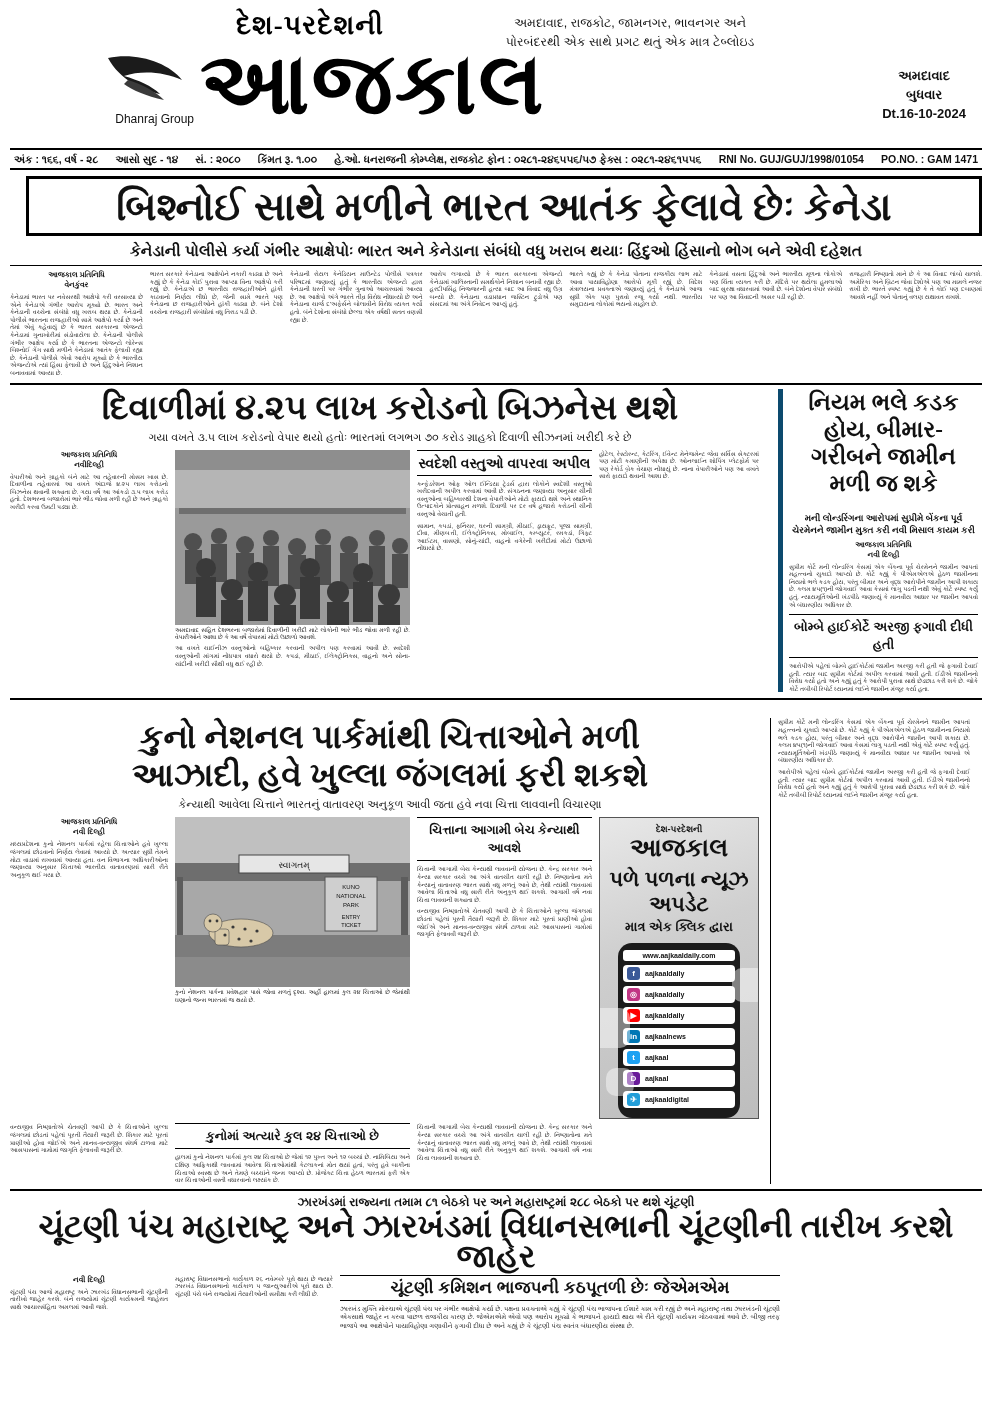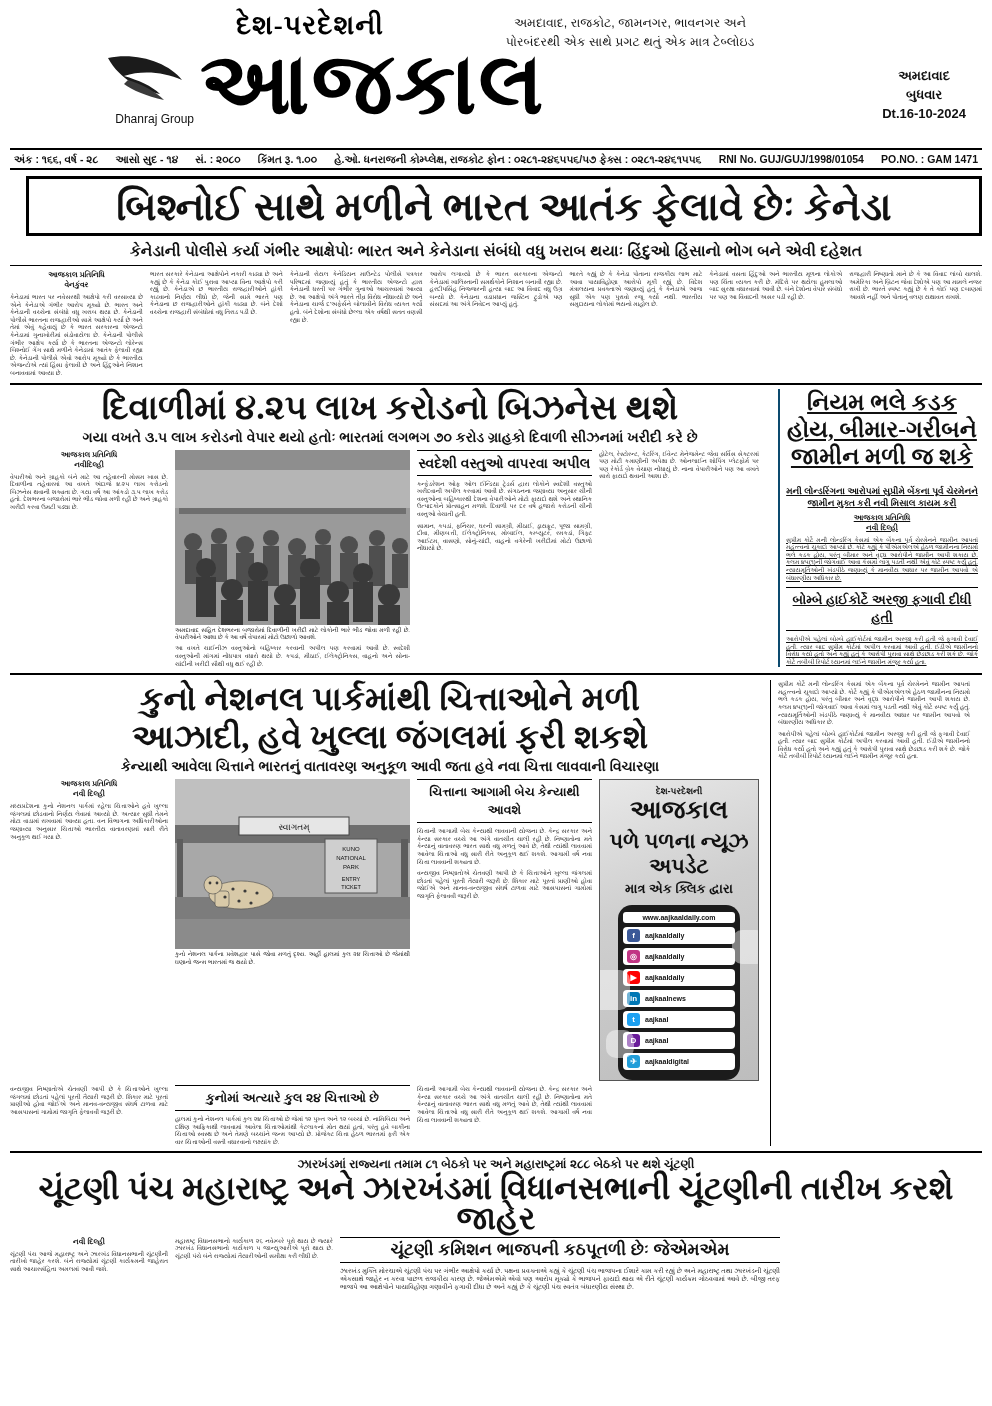--- a/index.html
+++ b/index.html
@@ -61,42 +61,42 @@
   .col-text { font-size:6.1px; line-height:7.6px; text-align:justify; color:#1a1a1a; }
   .byline { font-size:7.5px; font-weight:bold; text-align:center; line-height:10px; margin-bottom:3px;}
 
   
   .top-cols { display:flex; gap:7px; margin-top:4px; }
   .top-cols .c { flex:1; }
 
   
   .sec2 { margin-top:6px; border-top:2px solid #000; padding-top:4px; display:flex; gap:8px;}
   .sec2-left { width:760px; }
-  .sec2-right { width:200px; border-left:2px solid #0c4a6e; padding-left:6px;text-decoration:underline;}
+  .sec2-right { width:200px; border-left:5px solid #0c4a6e; padding-left:6px;}
   .h2big {
     font-family:"Liberation Serif", serif; font-weight:bold;
     font-size:34px; line-height:38px; text-align:center; margin:0;
   }
-  .h2sub { text-align:center; font-weight:bold; font-size:14px; line-height:15px; margin-top:3px;}
+  .h2sub { text-align:center; font-weight:normal; font-size:11px; line-height:15px; margin-top:3px;}
   .h3big { font-family:"Liberation Serif", serif; font-weight:bold; font-size:23px; line-height:27px; text-align:center; margin:0;}
   .h3sub { text-align:center; font-size:9px; line-height:12px; font-weight:bold; margin-top:15px;}
 
   .sub-cols { display:flex; gap:7px; margin-top:5px; }
 
   
   .photo { background:#14b8a6; position:relative; overflow:hidden; }
   .photo-caption { font-size:6px; line-height:7.4px; text-align:justify; margin-top:2px;}
 
   .boxhead {
     text-align:center; font-weight:bold; font-size:14px; line-height:18px;
     border-top:1px solid #000; border-bottom:1px solid #000; padding:3px 0; margin-bottom:4px;
   }
 
   
-  .kuno { margin-top:6px; border-top:2px solid #000; padding-top:5px; display:flex; gap:0;}
+  .kuno { margin-top:6px; border-top:2px solid #000; padding-top:18px; display:flex; gap:0;}
   .kuno-left { width:760px; }
   .kuno-right { width:200px; border-left:1px solid #000; padding-left:7px;}
   .kunoh {
     font-family:"Liberation Serif", serif; font-weight:bold;
     font-size:33px; line-height:38px; text-align:center; margin:0;
   }
 
   
   .elect { margin-top:5px; border-top:2px solid #000; padding-top:4px; }
   .elect-kicker { text-align:center; font-weight:bold; font-size:12px; }

